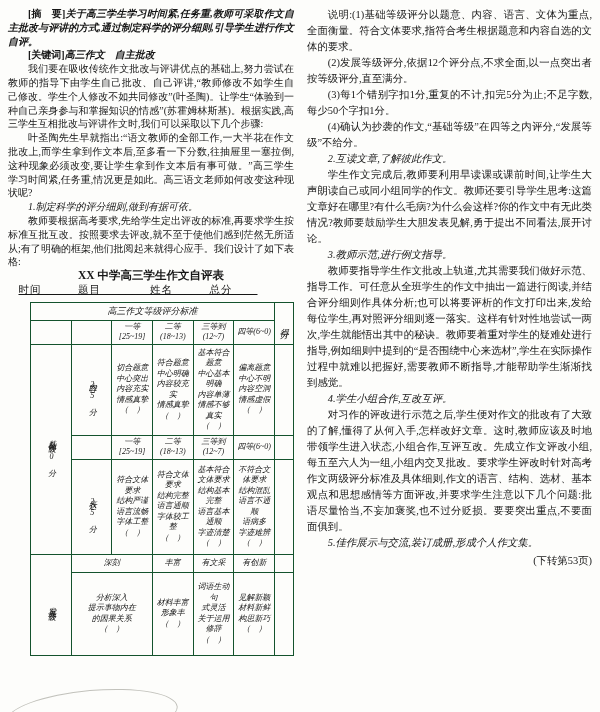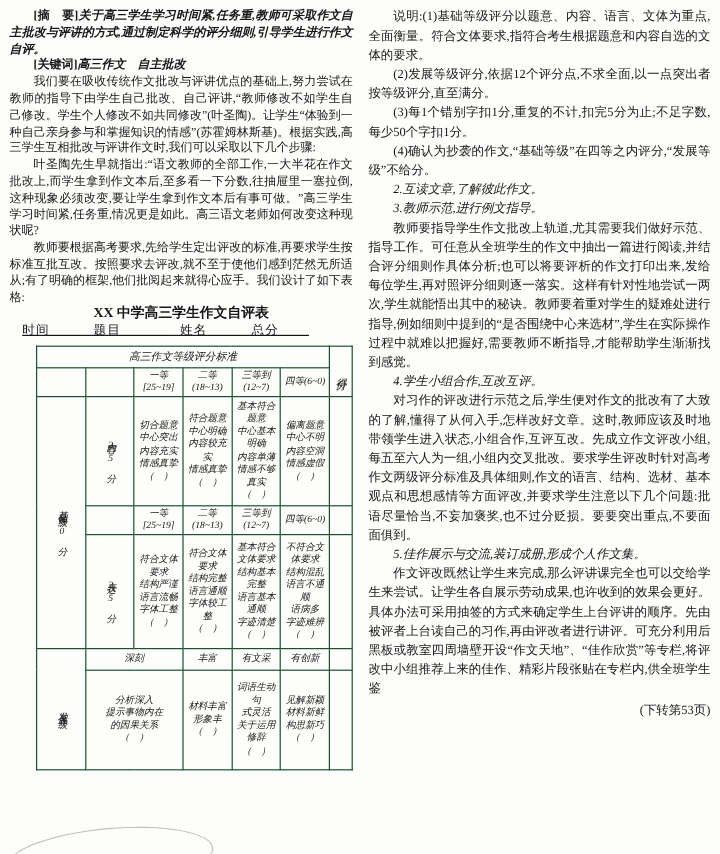--- a/index.html
+++ b/index.html
@@ -49,20 +49,21 @@
 <body>
 
 <div class="page">
   <div class="columns">
 
     <div class="col col-left">
       <p class="abstract"><span class="lbl">[摘　要]</span><span>关于高三学生学习时间紧,任务重,教师可采取作文自主批改与评讲的方式,通过制定科学的评分细则,引导学生进行作文自评。</span></p>
       <p class="keywords"><span class="lbl">[关键词]</span><span>高三作文　自主批改</span></p>
       <p>我们要在吸收传统作文批改与评讲优点的基础上,努力尝试在教师的指导下由学生自己批改、自己评讲,“教师修改不如学生自己修改。学生个人修改不如共同修改”(叶圣陶)。让学生“体验到一种自己亲身参与和掌握知识的情感”(苏霍姆林斯基)。根据实践,高三学生互相批改与评讲作文时,我们可以采取以下几个步骤:</p>
       <p>叶圣陶先生早就指出:“语文教师的全部工作,一大半花在作文批改上,而学生拿到作文本后,至多看一下分数,往抽屉里一塞拉倒,这种现象必须改变,要让学生拿到作文本后有事可做。”高三学生学习时间紧,任务重,情况更是如此。高三语文老师如何改变这种现状呢?</p>
+      <p class="kai">1.制定科学的评分细则,做到有据可依。</p>
       <p>教师要根据高考要求,先给学生定出评改的标准,再要求学生按标准互批互改。按照要求去评改,就不至于使他们感到茫然无所适从;有了明确的框架,他们批阅起来就得心应手。我们设计了如下表格:</p>
       <p class="table-caption">XX 中学高三学生作文自评表</p>
       <p class="fields">时间____　题目______　姓名____　总分____</p>
 
       <table class="eval">
         <tbody>
             <tr class="r-title">
           <td colspan="6">高三作文等级评分标准</td>
           <td class="c6" rowspan="2"><div class="vert">得分</div></td>
         </tr>
@@ -161,24 +162,24 @@
       </tbody>
         </table>
     </div>
 
     <div class="col col-right">
       <p>说明:(1)基础等级评分以题意、内容、语言、文体为重点,全面衡量。符合文体要求,指符合考生根据题意和内容自选的文体的要求。</p>
       <p>(2)发展等级评分,依据12个评分点,不求全面,以一点突出者按等级评分,直至满分。</p>
       <p>(3)每1个错别字扣1分,重复的不计,扣完5分为止;不足字数,每少50个字扣1分。</p>
       <p>(4)确认为抄袭的作文,“基础等级”在四等之内评分,“发展等级”不给分。</p>
       <p class="kai">2.互读文章,了解彼此作文。</p>
+      <p>学生作文完成后,教师要利用早读课或课前时间,让学生大声朗读自己或同小组同学的作文。教师还要引导学生思考:这篇文章好在哪里?有什么毛病?为什么会这样?你的作文中有无此类情况?教师要鼓励学生大胆发表见解,勇于提出不同看法,展开讨论。</p>
       <p class="kai">3.教师示范,进行例文指导。</p>
       <p>教师要指导学生作文批改上轨道,尤其需要我们做好示范、指导工作。可任意从全班学生的作文中抽出一篇进行阅读,并结合评分细则作具体分析;也可以将要评析的作文打印出来,发给每位学生,再对照评分细则逐一落实。这样有针对性地尝试一两次,学生就能悟出其中的秘诀。教师要着重对学生的疑难处进行指导,例如细则中提到的“是否围绕中心来选材”,学生在实际操作过程中就难以把握好,需要教师不断指导,才能帮助学生渐渐找到感觉。</p>
       <p class="kai">4.学生小组合作,互改互评。</p>
       <p>对习作的评改进行示范之后,学生便对作文的批改有了大致的了解,懂得了从何入手,怎样改好文章。这时,教师应该及时地带领学生进入状态,小组合作,互评互改。先成立作文评改小组,每五至六人为一组,小组内交叉批改。要求学生评改时针对高考作文两级评分标准及具体细则,作文的语言、结构、选材、基本观点和思想感情等方面评改,并要求学生注意以下几个问题:批语尽量恰当,不妄加褒奖,也不过分贬损。要要突出重点,不要面面俱到。</p>
       <p class="kai">5.佳作展示与交流,装订成册,形成个人作文集。</p>
-      <p>作文评改既然让学生来完成,那么评讲课完全也可以交给学生来尝试。让学生各自展示劳动成果,也许收到的效果会更好。具体办法可采用抽签的方式来确定学生上台评讲的顺序。先由被评者上台读自己的习作,再由评改者进行讲评。可充分利用后黑板或教室四周墙壁开设“作文天地”、“佳作欣赏”等专栏,将评改中小组推荐上来的佳作、精彩片段张贴在专栏内,供全班学生鉴</p>
       <div class="footer-note">(下转第53页)</div>
     </div>
   </div>
 
   <div class="artifact"></div>
 </div>
 
 </body></html>

